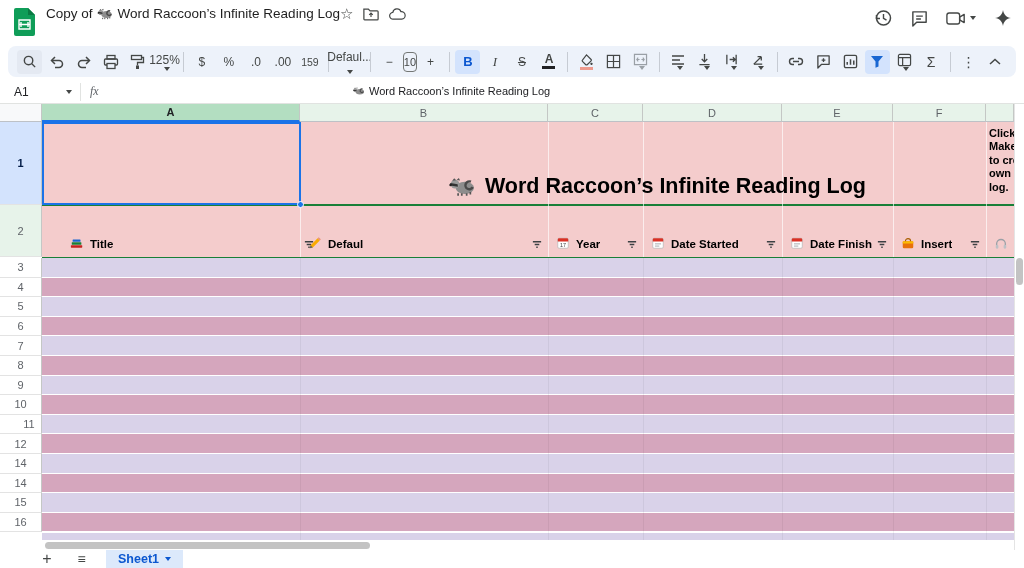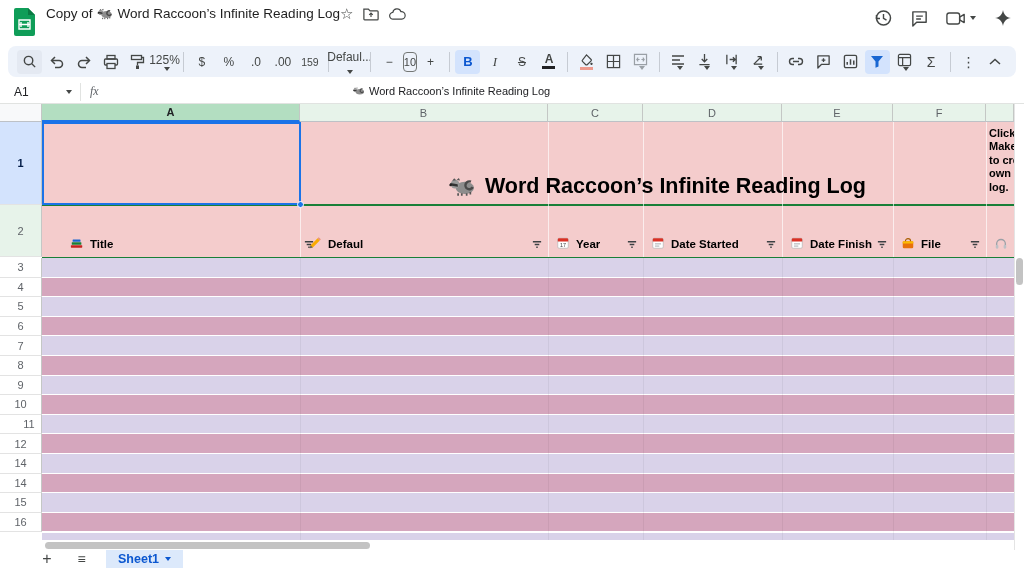--- a/index.html
+++ b/index.html
@@ -530,21 +530,21 @@
         </span>
       </div>
       <div class="hcell" style="left: 893px; width: 93px;">
         <span>
           <svg width="14" height="14" viewBox="0 0 16 16">
             <rect x="2" y="6" width="12" height="8" rx="1.5" fill="#e8710a"></rect>
             <rect x="2" y="6" width="12" height="2.6" fill="#fbbc04"></rect>
             <path d="M5 6 a3 3 0 0 1 6 0" stroke="#a85e00" stroke-width="1.2" fill="none"></path>
           </svg>
         </span>
-        <span class="hlab">File</span>
+        <span class="hlab">Insert</span>
         <span class="spacer"></span>
         <span class="funnel">
           <svg width="12" height="11" viewBox="0 0 12 12">
             <path d="M1.5 3 h9 M3.5 6 h5 M5.2 9 h1.6" stroke="#3c4043" stroke-width="1.5"></path>
           </svg>
         </span>
       </div>
       <div class="hcell" style="left: 986px; width: 28px;">
         <span>
           <svg width="14" height="14" viewBox="0 0 16 16">

